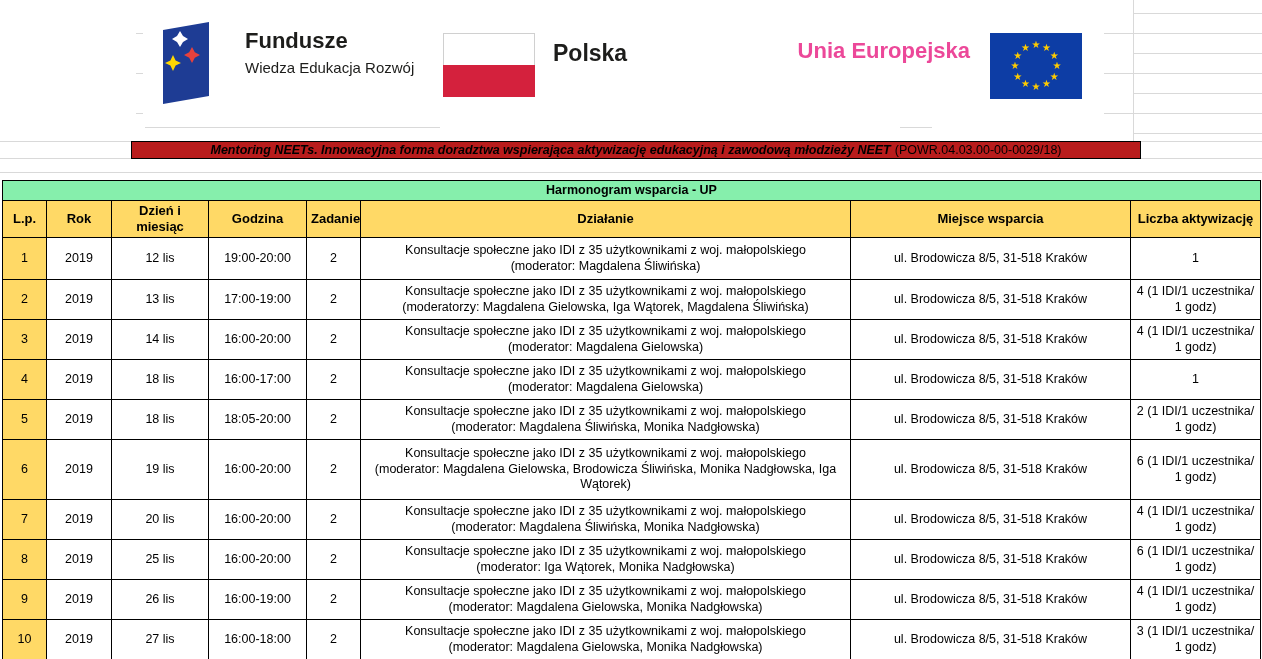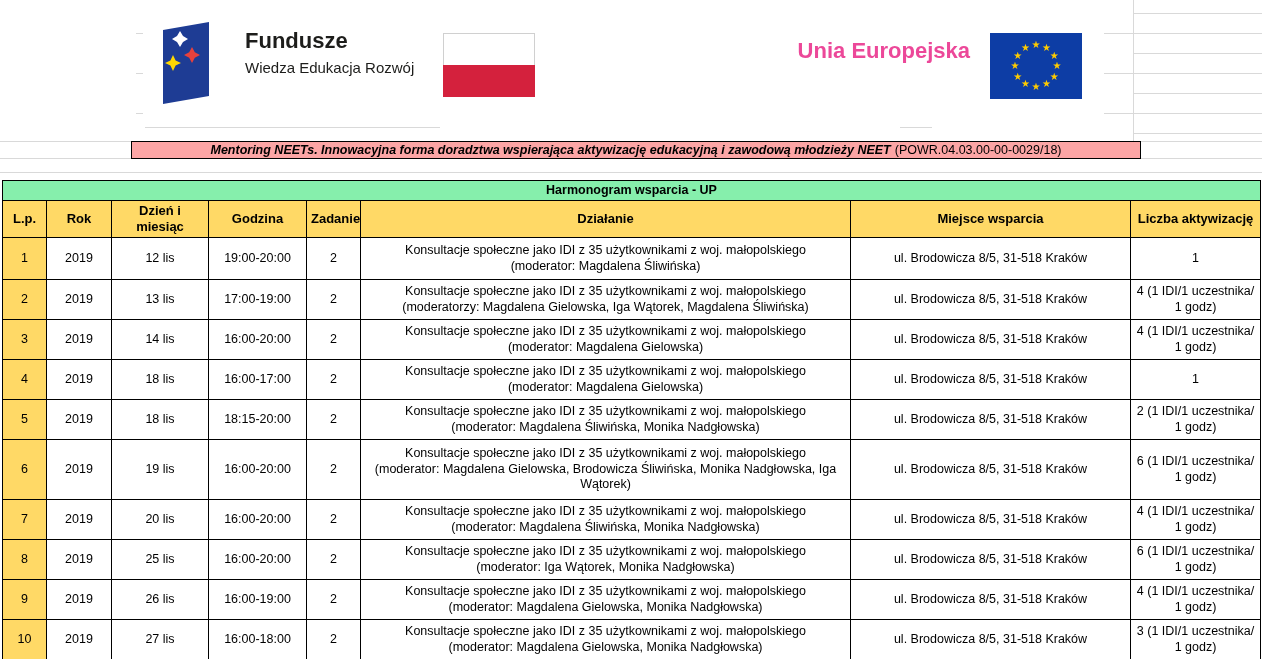--- a/index.html
+++ b/index.html
@@ -23,21 +23,21 @@
              line-height:27px; color:#1d1d1b; }
   .eu-text { position:absolute; left:690px; top:38px; width:280px; text-align:right; color:#ec4899; }
   .eu-title { font-size:22px; font-weight:bold; line-height:26px; }
   .eu-sub   { font-size:15.5px; margin-top:3px; }
   .eu-flag { position:absolute; left:990px; top:33px; width:92px; height:66px; background:#0d3da5; }
   .eu-star { position:absolute; width:11px; height:12px; color:#ffcc00; font-size:10px;
              line-height:12px; text-align:center; }
 
   
   .title-cell { position:absolute; left:131px; top:141px; width:1010px; height:18px;
-                border:1px solid #000; background:#fca5a5; text-align:center;
+                border:1px solid #000; background:#b91c1c; text-align:center;
                 font-size:12.5px; line-height:16px; white-space:nowrap; }
   .t-main { font-weight:bold; font-style:italic; }
   .t-code { margin-left:4px; }
 
   
   .sched-wrap { position:absolute; left:2px; top:180px; width:1259px; }
   table.sched { width:1258px; table-layout:fixed; border-collapse:collapse; }
   table.sched td, table.sched th { border:1px solid #000; font-size:12.5px; line-height:1.24;
                  text-align:center; vertical-align:middle; padding:0 4px; font-weight:normal; }
   tr.caption-row td { height:20px; background:#86efac; font-weight:bold; font-size:12.5px; }
@@ -95,20 +95,21 @@
         <div>Fundusze</div>
       </div>
       <div class="fe-sub">Wiedza Edukacja Rozwój</div>
     </div>
 
     <div class="pl-flag">
       <div class="pl-white"></div>
       <div class="pl-red"></div>
     </div>
     <div class="pl-text">
+      <div>Polska</div>
     </div>
 
     <div class="eu-text">
       <div class="eu-title">Unia Europejska</div>
     </div>
     <div class="eu-flag">
         <span class="eu-star" style="left: 40.5px; top: 6px;">★</span>
         <span class="eu-star" style="left: 51px; top: 8.81347px;">★</span>
         <span class="eu-star" style="left: 58.6865px; top: 16.5px;">★</span>
         <span class="eu-star" style="left: 61.5px; top: 27px;">★</span>
@@ -204,21 +205,21 @@
       <div>Konsultacje społeczne jako IDI z 35 użytkownikami z woj. małopolskiego</div>
       <div>(moderator: Magdalena Gielowska)</div>
     </td>
     <td>ul. Brodowicza 8/5, 31-518 Kraków</td>
     <td class="c-licz">1</td>
   </tr>
           <tr>
     <td class="c-lp">5</td>
     <td>2019</td>
     <td>18 lis</td>
-    <td>18:15-20:00</td>
+    <td>18:05-20:00</td>
     <td>2</td>
     <td>
       <div>Konsultacje społeczne jako IDI z 35 użytkownikami z woj. małopolskiego</div>
       <div>(moderator: Magdalena Śliwińska, Monika Nadgłowska)</div>
     </td>
     <td>ul. Brodowicza 8/5, 31-518 Kraków</td>
     <td class="c-licz">2 (1 IDI/1 uczestnika/ 1 godz)</td>
   </tr>
           <tr>
     <td class="c-lp">6</td>

